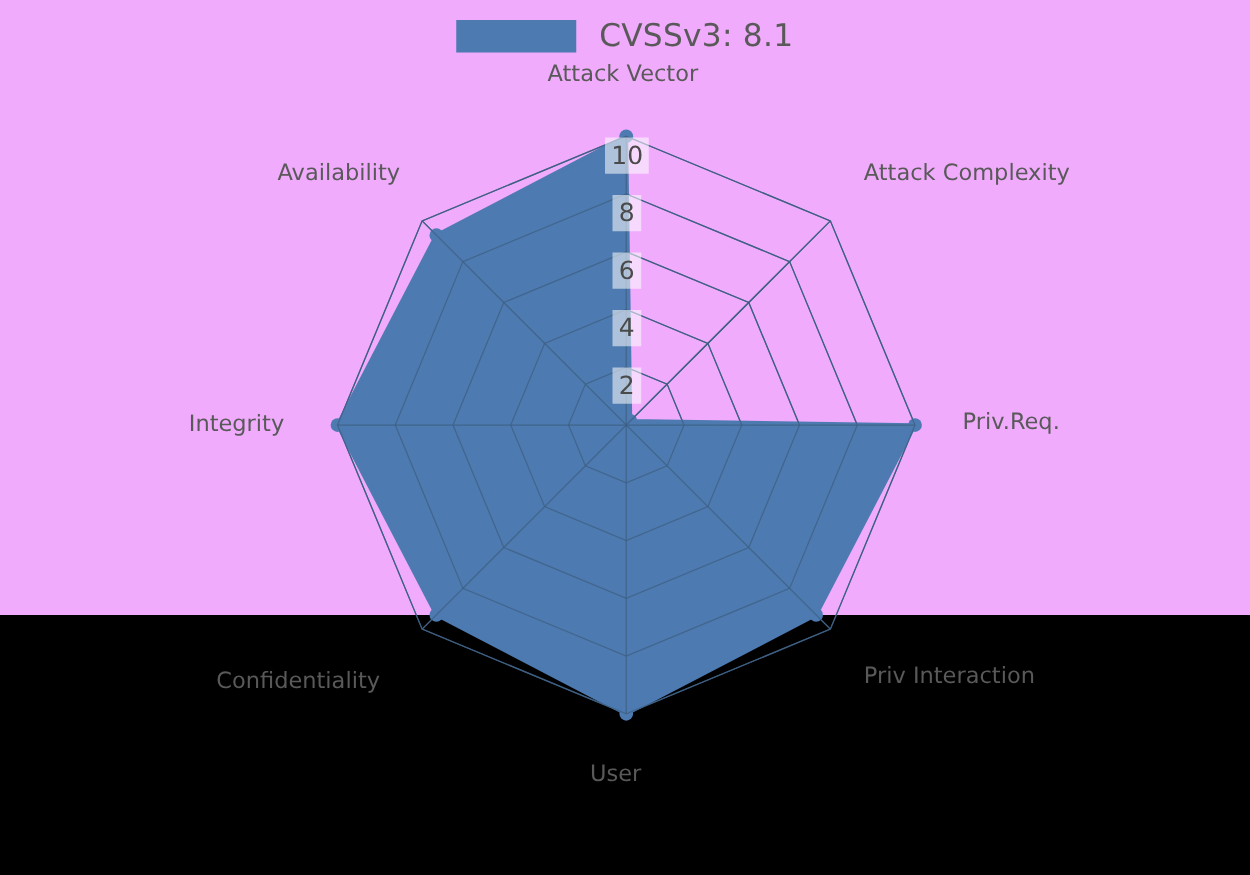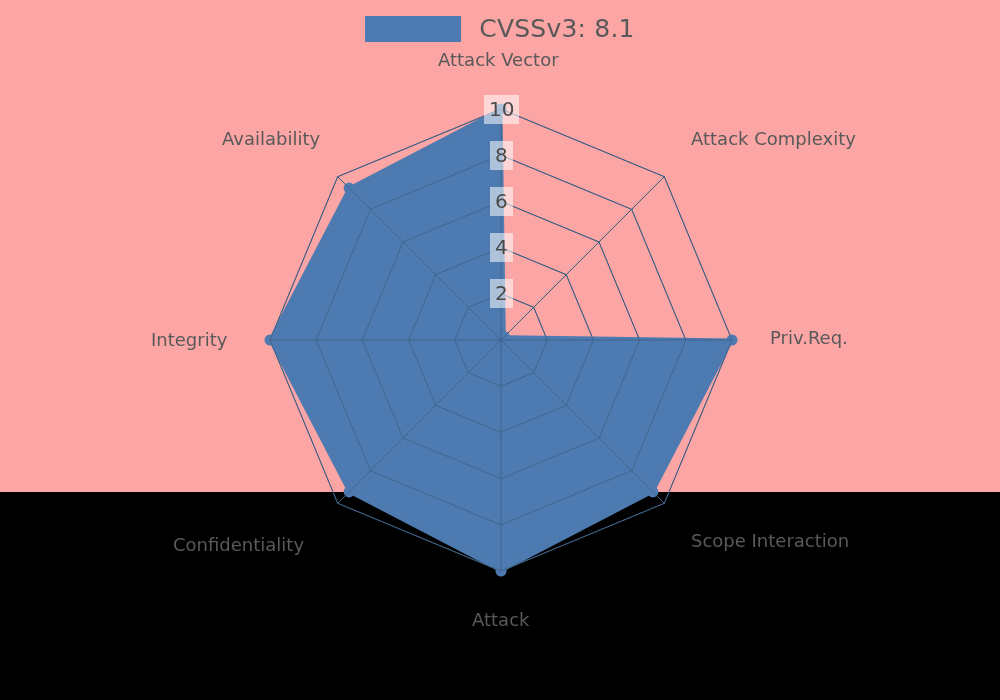--- a/index.html
+++ b/index.html
@@ -10,21 +10,21 @@
   body {
     width: 1000px;
     height: 700px;
     overflow: hidden;
     font-family: "DejaVu Sans", sans-serif;
   }
   #figure {
     position: relative;
     width: 1000px;
     height: 492px;
-    background: #fca5a5;
+    background: #f0abfc;
   }
   #legend {
     position: absolute;
     left: 0;
     top: 14px;
     width: 1000px;
     display: flex;
     align-items: center;
     justify-content: center;
     gap: 18px;
@@ -49,20 +49,21 @@
     white-space: nowrap;
   }
   .tick-label {
     position: absolute;
     font-size: 20px;
     color: #4a4a4a;
     font-family: "DejaVu Sans", sans-serif;
     background: rgba(255,255,255,0.55);
     padding: 2px 5px 3px 5px;
     white-space: nowrap;
+    margin-top: 15px;
   }
   #plot-svg {
     position: absolute;
     left: 0;
     top: 0;
   }
 </style>
 </head>
 <body>
 
@@ -118,22 +119,22 @@
         <line x1="501" y1="340" x2="337.7" y2="503.3" stroke="#3d5f82" stroke-width="1" stroke-opacity="0.75"></line>
         <line x1="501" y1="340" x2="270.0" y2="340.0" stroke="#3d5f82" stroke-width="1" stroke-opacity="0.75"></line>
         <line x1="501" y1="340" x2="337.7" y2="176.7" stroke="#3d5f82" stroke-width="1" stroke-opacity="0.75"></line>
       </g>
     </svg>
 
   <div id="axis-labels">
       <div class="axis-label" style="visibility: visible; left: 438px; top: 49px;">Attack Vector</div>
       <div class="axis-label" style="visibility: visible; left: 691px; top: 128px;">Attack Complexity</div>
       <div class="axis-label" style="visibility: visible; left: 770px; top: 327px;">Priv.Req.</div>
-      <div class="axis-label" style="visibility: visible; left: 691px; top: 530px;">Scope Interaction</div>
-      <div class="axis-label" style="visibility: visible; left: 472px; top: 609px;">Attack</div>
+      <div class="axis-label" style="visibility: visible; left: 691px; top: 530px;">Priv Interaction</div>
+      <div class="axis-label" style="visibility: visible; left: 472px; top: 609px;">User</div>
       <div class="axis-label" style="visibility: visible; left: 173px; top: 534px;">Confidentiality</div>
       <div class="axis-label" style="visibility: visible; left: 151px; top: 329px;">Integrity</div>
       <div class="axis-label" style="visibility: visible; left: 222px; top: 128px;">Availability</div>
     </div>
   <div id="tick-labels">
       <div class="tick-label" style="visibility: visible; left: 490px; top: 279px;">2</div>
       <div class="tick-label" style="visibility: visible; left: 490px; top: 233px;">4</div>
       <div class="tick-label" style="visibility: visible; left: 490px; top: 187px;">6</div>
       <div class="tick-label" style="visibility: visible; left: 490px; top: 141px;">8</div>
       <div class="tick-label" style="visibility: visible; left: 484px; top: 95px;">10</div>

